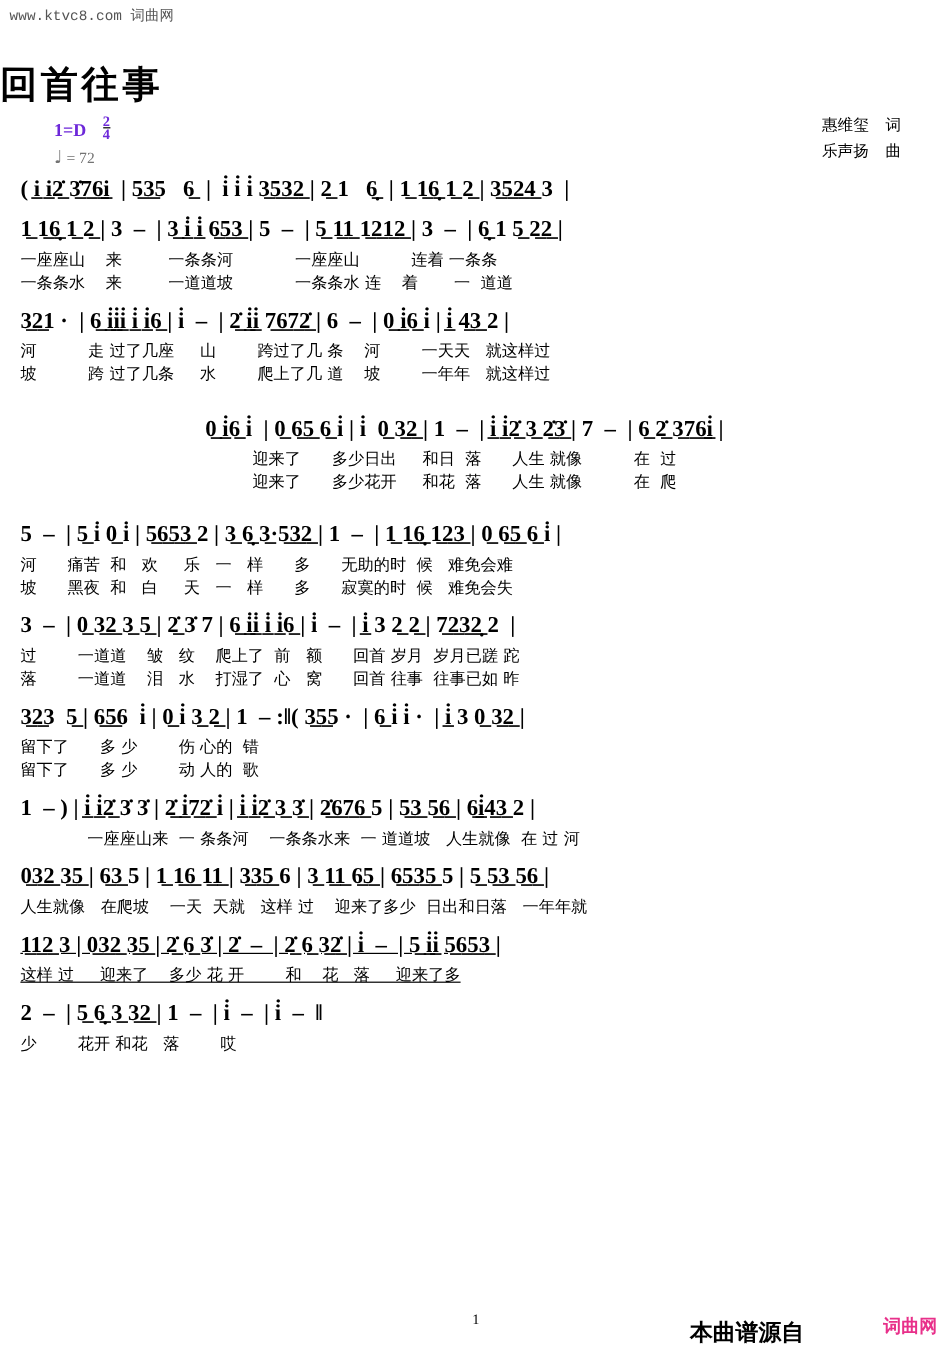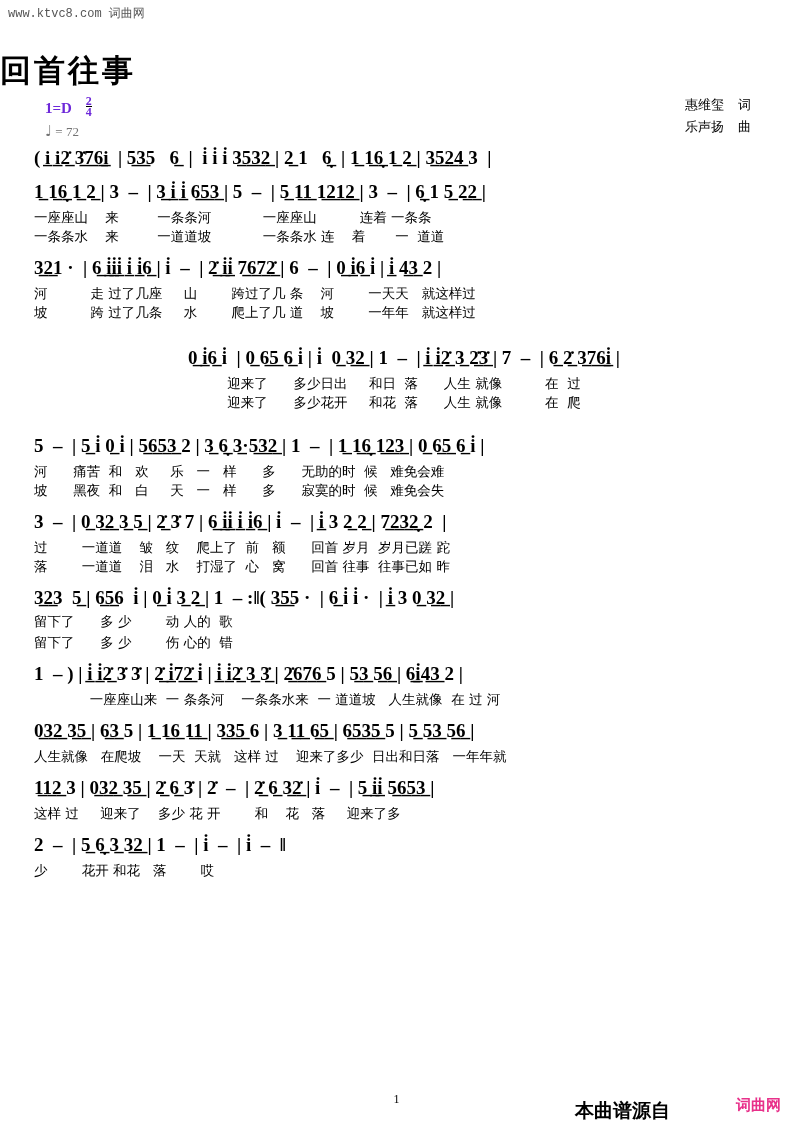--- a/index.html
+++ b/index.html
@@ -39,21 +39,21 @@
   }
   .meter .num{display:block;}
   .meter .den{display:block;border-top:1.4px solid #000;}
   .tempo{
     position:absolute;left:45px;top:122px;
     font-family:"Liberation Serif", serif;font-size:13px;color:#737373;
   }
   .tempo .qn{font-family:"DejaVu Sans", sans-serif;font-size:15px;}
 
   
-  .score{position:absolute;left:17px;top:143px;width:774px;}
+  .score{position:absolute;left:0;top:143px;width:774px;}
   .sysrow{position:relative;width:740px;margin:0 auto;}
   .notes{
     font-family:"Liberation Serif", serif;
     font-weight:bold;font-size:19px;color:#000;
     white-space:pre;letter-spacing:0px;
     line-height:30px;
   }
   .lyr{
     font-family:"DejaVu Sans", sans-serif;
     font-size:13.5px;color:#000;white-space:pre;
@@ -130,32 +130,32 @@
       <div class="lyr">河      痛苦  和   欢     乐   一   样      多      无助的时  候   难免会难</div>
       <div class="lyr lyr2">坡      黑夜  和   白     天   一   样      多      寂寞的时  候   难免会失</div>
     </div>
     <div class="sysrow" style="margin-bottom: 6px;">
       <div class="notes">3  –  | 0̲ 3̲2̲ 3̲ 5̲ | 2̲̇ 3̇ 7 | 6̲ i̲̇i̲̇ i̲̇ i̲̇6̲ | i̇  –  | i̲̇ 3 2̲ 2̲ | 7̲2̲3̲2̲̣ 2  |</div>
       <div class="lyr">过        一道道    皱   纹    爬上了  前   额      回首 岁月  岁月已蹉 跎</div>
       <div class="lyr lyr2">落        一道道    泪   水    打湿了  心   窝      回首 往事  往事已如 昨</div>
     </div>
     <div class="sysrow" style="margin-bottom: 6px;">
       <div class="notes">3̲2̲3  5̲ | 6̲5̲6  i̇ | 0̲ i̇ 3̲ 2̲ | 1  – :‖( 3̲5̲5 ·  | 6̲ i̇ i̇ ·  | i̲̇ 3 0̲ 3̲2̲ |</div>
+      <div class="lyr">留下了      多 少        伤 心的  错</div>
       <div class="lyr lyr2">留下了      多 少        动 人的  歌</div>
-      <div class="lyr">留下了      多 少        伤 心的  错</div>
     </div>
     <div class="sysrow" style="margin-bottom: 6px;">
       <div class="notes">1  – ) | i̲̇ i̲̇2̲̇ 3̇ 3̇ | 2̲̇ i̲̇7̲2̲̇ i̇ | i̲̇ i̲̇2̲̇ 3̲ 3̲̇ | 2̲̇6̲7̲6̲ 5 | 5̲3̲ 5̲6̲ | 6̲i̲̇4̲3̲ 2 |</div>
       <div class="lyr">             一座座山来  一 条条河    一条条水来  一 道道坡   人生就像  在 过 河</div>
     </div>
     <div class="sysrow" style="margin-bottom: 6px;">
       <div class="notes">0̲3̲2̲ 3̲5̲ | 6̲3̲ 5 | 1̲ 1̲6̲ 1̲1̲ | 3̲3̲5̲ 6 | 3̲ 1̲1̲ 6̲5̲ | 6̲5̲3̲5̲ 5 | 5̲ 5̲3̲ 5̲6̲ |</div>
       <div class="lyr">人生就像   在爬坡    一天  天就   这样 过    迎来了多少  日出和日落   一年年就</div>
     </div>
-    <div class="sysrow" style="margin-bottom: 6px;">
+    <div class="sysrow" style="margin-bottom: 6px; text-decoration: underline;">
       <div class="notes">1̲1̲2̲ 3 | 0̲3̲2̲ 3̲5̲ | 2̲̇ 6̲ 3̇ | 2̇  –  | 2̲̇ 6̲ 3̲2̲̇ | i̇  –  | 5̲ i̲̇i̲̇ 5̲6̲5̲3̲ |</div>
       <div class="lyr">这样 过     迎来了    多少 花 开        和    花   落     迎来了多</div>
     </div>
     <div class="sysrow" style="margin-bottom: 6px;">
       <div class="notes">2  –  | 5̲ 6̲̣ 3̲ 3̲2̲ | 1  –  | i̇  –  | i̇  –  ‖</div>
       <div class="lyr">少        花开 和花   落        哎</div>
     </div>
   </div>
 
 <div class="pagenum">1</div>

